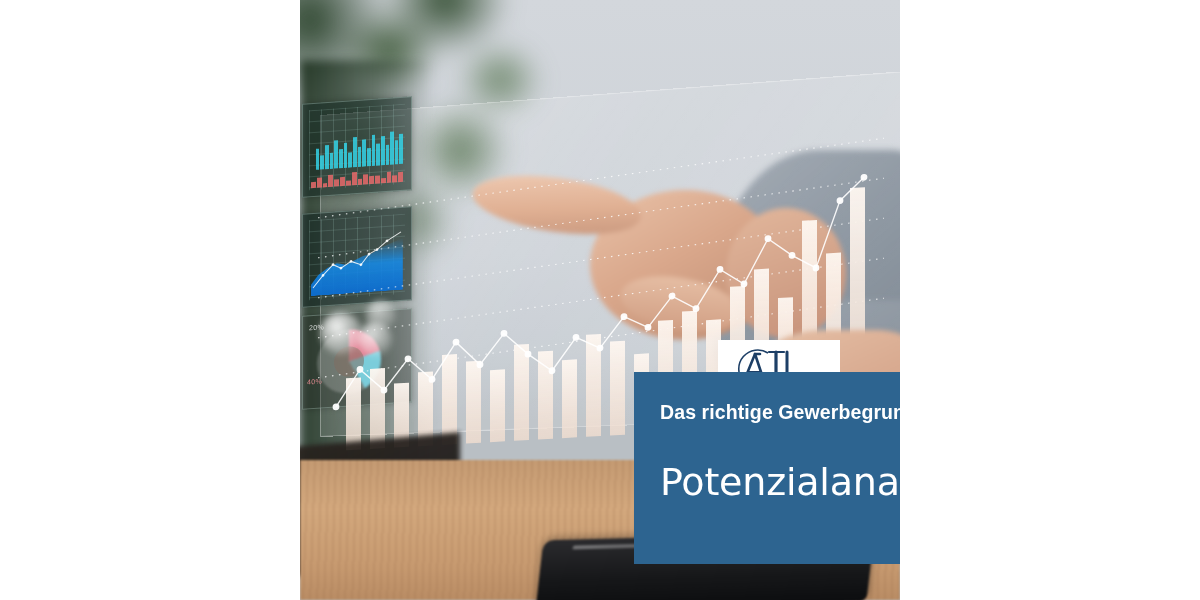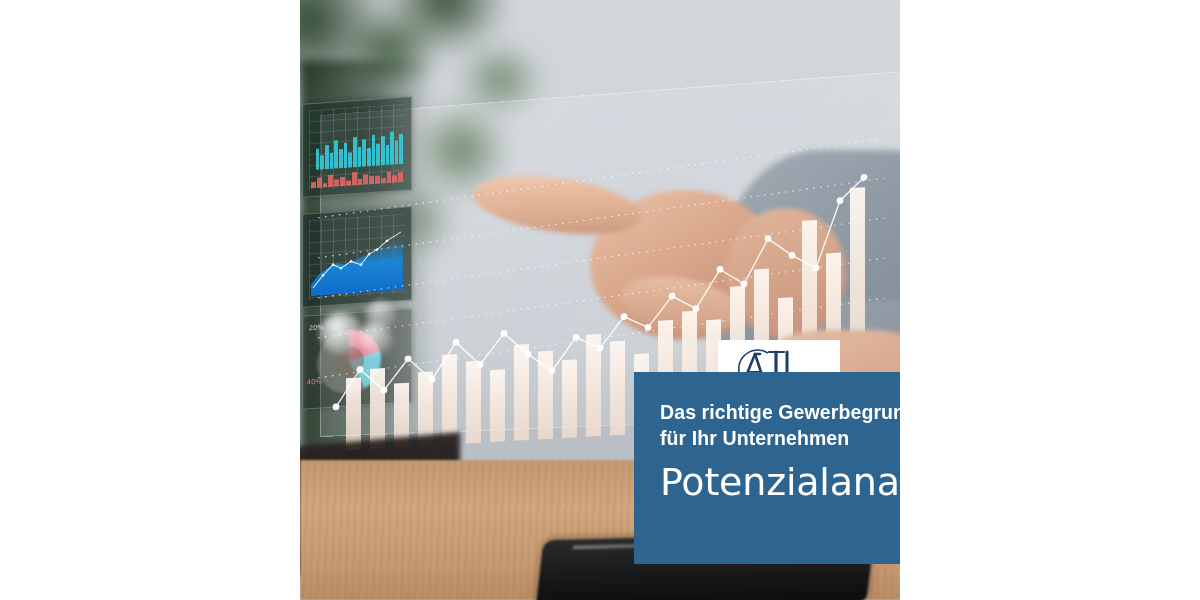--- a/index.html
+++ b/index.html
@@ -565,19 +565,18 @@
 
         <path d="M63 7 L63 29 L78 29" fill="none" stroke="#1d3f66" stroke-width="3" stroke-linecap="round"></path>
 
         <text x="52" y="41" font-family="'Liberation Serif', serif" font-size="10.5" letter-spacing="0.4" fill="#1d3f66">IMMOBILIEN</text>
       </svg>
     </div>
 
     <div class="caption">
       <div class="kicker">
         <span>Das richtige Gewerbegrundstück</span><br>
-        <span>für Ihr Unternehmen</span>
       </div>
       <div class="headline">Potenzialanalyse</div>
     </div>
 
   </div>
 </div>
 
 </body></html>

